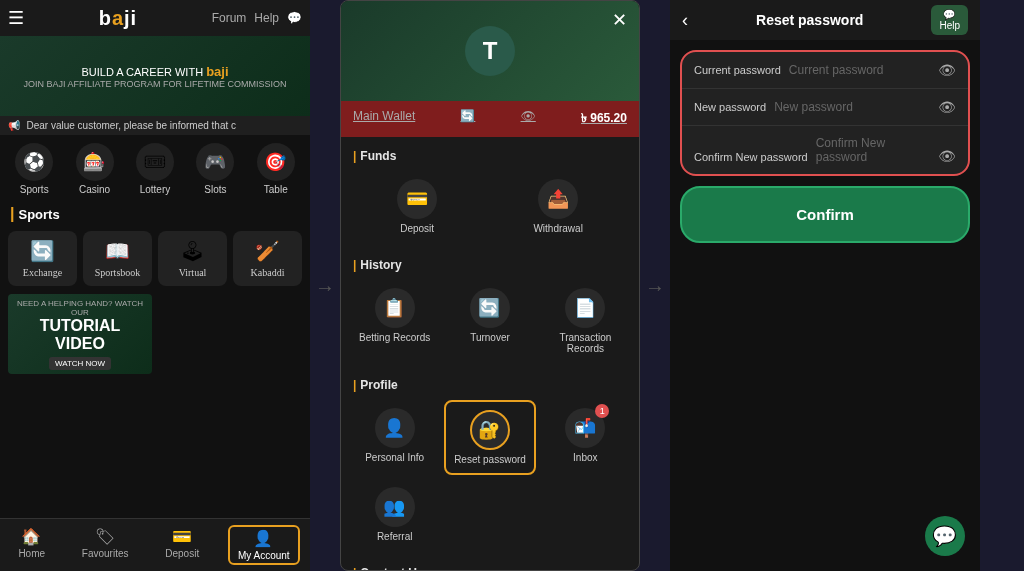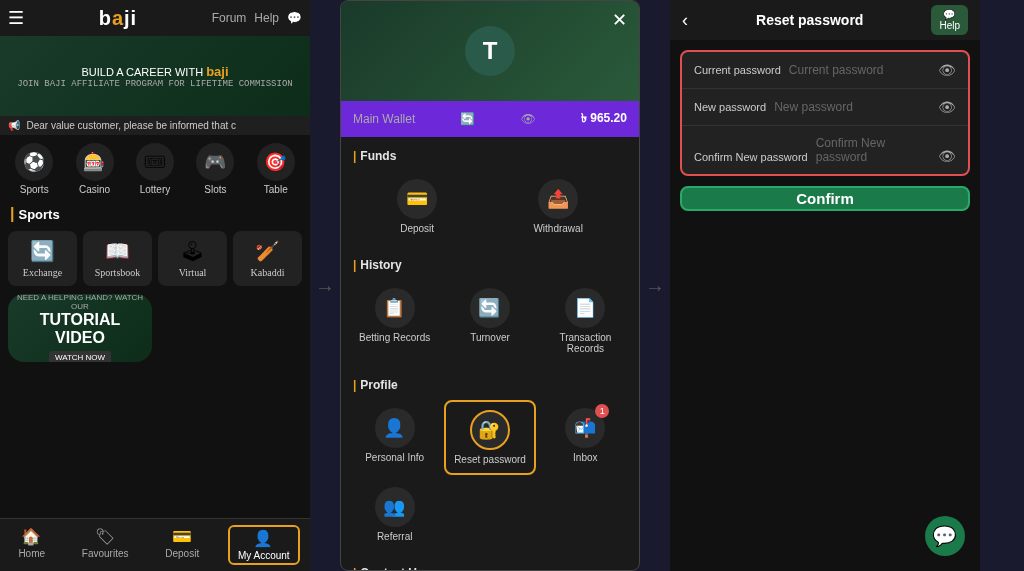--- a/index.html
+++ b/index.html
@@ -46,21 +46,21 @@
       position: relative;
       overflow: hidden;
     }
     .banner-text {
       color: #fff;
       font-size: 11px;
       text-align: center;
       z-index: 2;
     }
     .banner-text .highlight { color: #e8a020; font-weight: bold; font-size: 13px; }
-    .banner-text .sub { color: #aaa; font-size: 9px; font-family: Liberation Mono, monospace; }
+    .banner-text .sub { color: #aaa; font-size: 9px; }
 
     .ticker {
       background: #1f1f1f;
       color: #ccc;
       font-size: 10px;
       padding: 4px 8px;
       display: flex;
       align-items: center;
       gap: 6px;
     }
@@ -133,22 +133,22 @@
     .favourites-title::before { content: '|'; color: #e8a020; font-size: 16px; }
 
     .favourites-grid {
       display: grid;
       grid-template-columns: 1fr 1fr;
       gap: 6px;
       padding: 4px 8px;
     }
     .fav-card {
       background: #1a3a2a;
-      border-radius: 16px;
-      height: 68px;
+      border-radius: 4px;
+      height: 80px;
       display: flex;
       align-items: center;
       justify-content: flex-start;
       overflow: hidden;
       position: relative;
     }
     .fav-card .watch-btn {
       background: #333;
       color: #fff;
       font-size: 8px;
@@ -230,27 +230,27 @@
       background: #2a5a4a;
       display: flex;
       align-items: center;
       justify-content: center;
       color: #fff;
       font-size: 24px;
       font-weight: bold;
     }
 
     .wallet-bar {
-      background: #6d28d9;
-      display: flex;
-      align-items: center;
+      background: #7f1d1d;
+      display: flex;
       justify-content: space-between;
       padding: 8px 12px;
       font-size: 12px;
       color: #aaa;
+      text-decoration: underline;
     }
     .wallet-amount { color: #fff; font-weight: bold; }
 
     .panel2-section { margin: 8px 0 0; }
     .panel2-section-title {
       color: #e5e5e5;
       font-size: 12px;
       font-weight: bold;
       padding: 4px 12px;
       display: flex;
@@ -317,21 +317,21 @@
       font-size: 10px;
       cursor: pointer;
       display: flex;
       flex-direction: column;
       align-items: center;
     }
 
     .password-form {
       background: #222;
       margin: 10px;
-      border-radius: 8px;
+      border-radius: 16px;
       border: 2px solid #e05050;
       overflow: hidden;
     }
     .password-field {
       display: flex;
       align-items: center;
       padding: 10px 12px;
       border-bottom: 1px solid #333;
       gap: 8px;
     }
@@ -346,23 +346,23 @@
       flex: 1;
       color: #666;
       font-size: 12px;
       background: transparent;
     }
     .eye-icon { color: #aaa; font-size: 14px; cursor: pointer; }
 
     .confirm-btn {
       background: #1a7a4a;
       border: 2px solid #2aaa6a;
-      border-radius: 8px;
+      border-radius: 20px;
       margin: 10px;
-      padding: 2px;
+      padding: 18px;
       text-align: center;
       color: #fff;
       font-size: 15px;
       font-weight: bold;
       cursor: pointer;
     }
 
     .chat-bubble {
       position: absolute;
       bottom: 15px;

